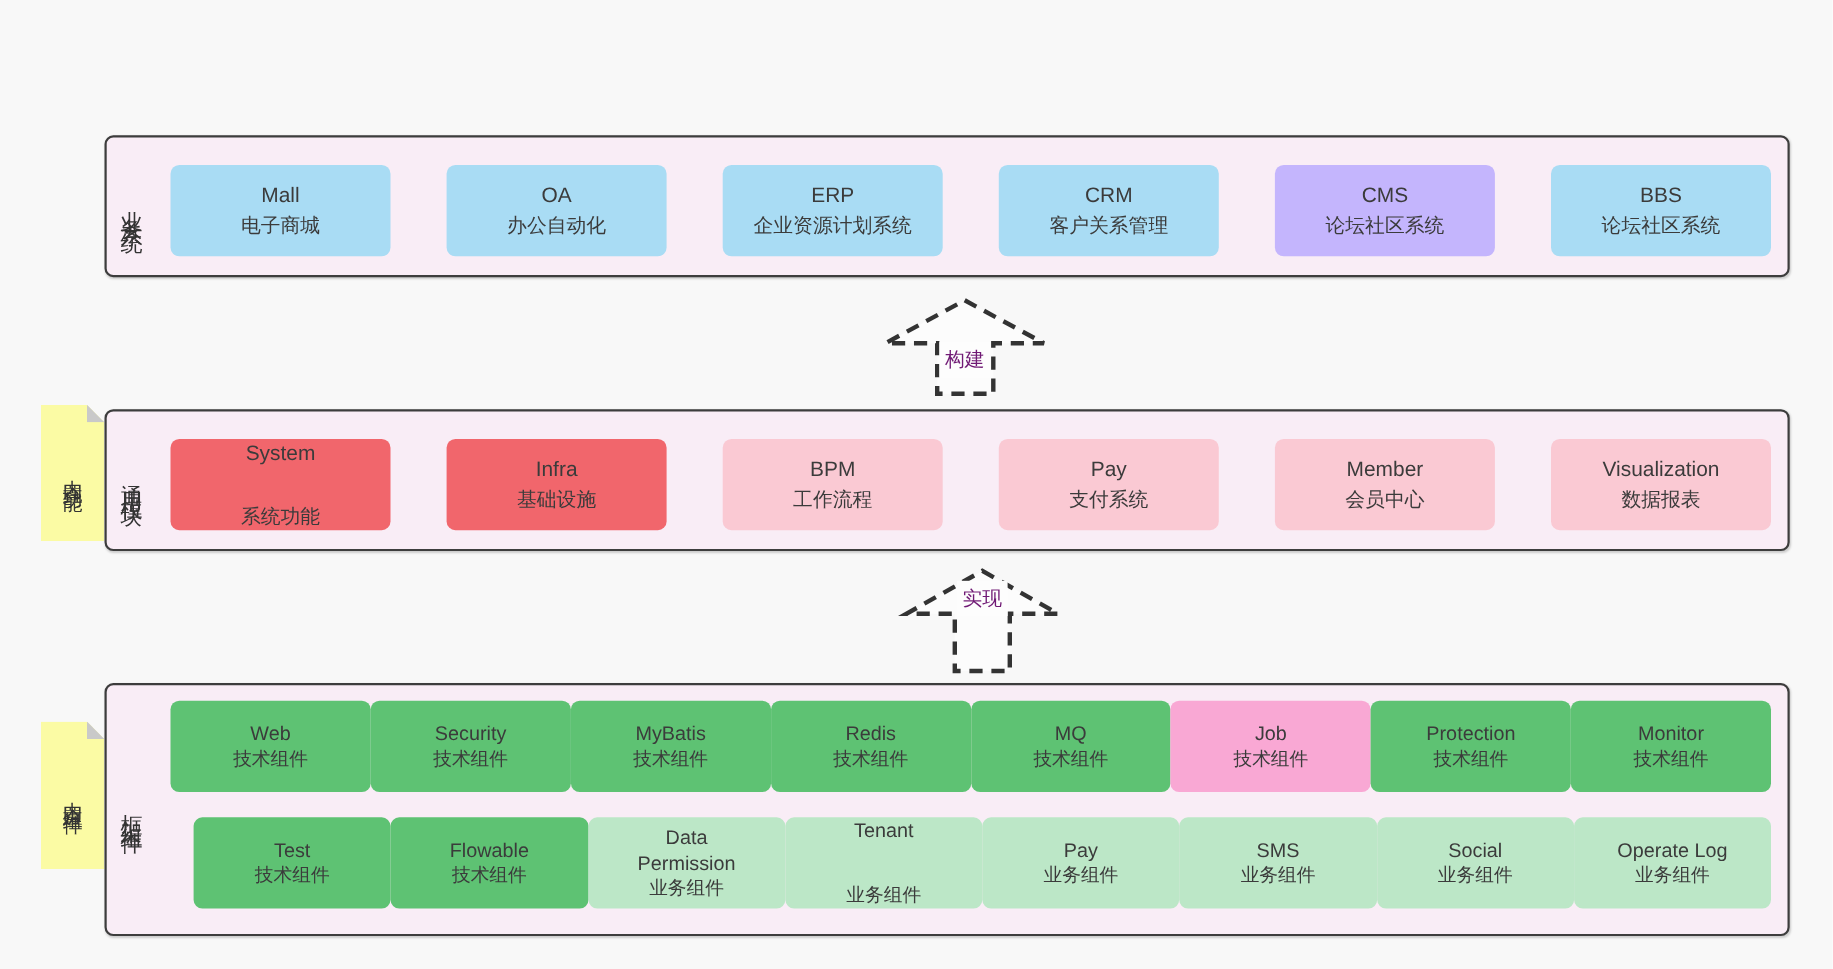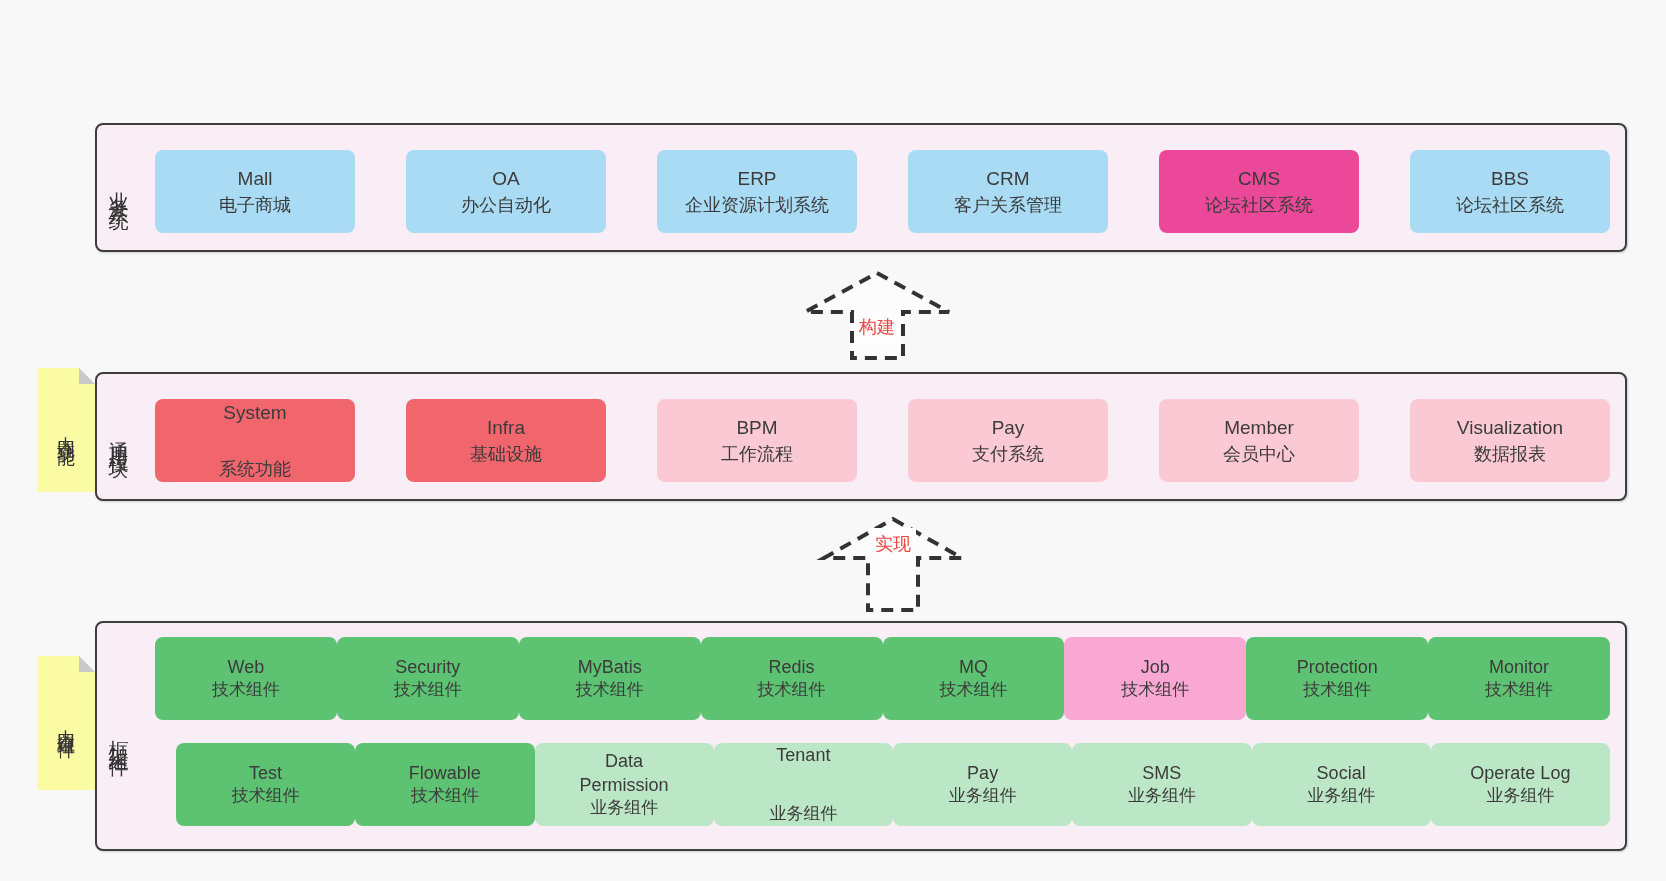--- a/index.html
+++ b/index.html
@@ -100,21 +100,21 @@
     stroke-width:4;
     stroke-dasharray:12 8;
     stroke-linejoin:miter;
   }
   .arrow-label{
     position:absolute;
     transform:translate(-50%,-50%);
     background:#fdfdfd;
     padding:4px 5px;
     font-size:18px;
-    color:#ef4444;
+    color:#701a75;
     white-space:nowrap;
   }
 </style>
 </head>
 <body>
 
 <div class="canvas" style="background-color: rgb(248, 248, 248);">
 
   <div class="tag tag-modules" style="background-color: rgb(251, 251, 164);">
     <span class="tag-text">内置功能</span>
@@ -138,21 +138,21 @@
         <div class="zh">办公自动化</div>
       </div>
       <div class="box" style="background-color: rgb(169, 220, 244);">
         <div class="en">ERP</div>
         <div class="zh">企业资源计划系统</div>
       </div>
       <div class="box" style="background-color: rgb(169, 220, 244);">
         <div class="en">CRM</div>
         <div class="zh">客户关系管理</div>
       </div>
-      <div class="box" style="background-color: #ec4899;">
+      <div class="box" style="background-color: #c4b5fd;">
         <div class="en">CMS</div>
         <div class="zh">论坛社区系统</div>
       </div>
       <div class="box" style="background-color: rgb(169, 220, 244);">
         <div class="en">BBS</div>
         <div class="zh">论坛社区系统</div>
       </div>
     </div>
   </section>
 

